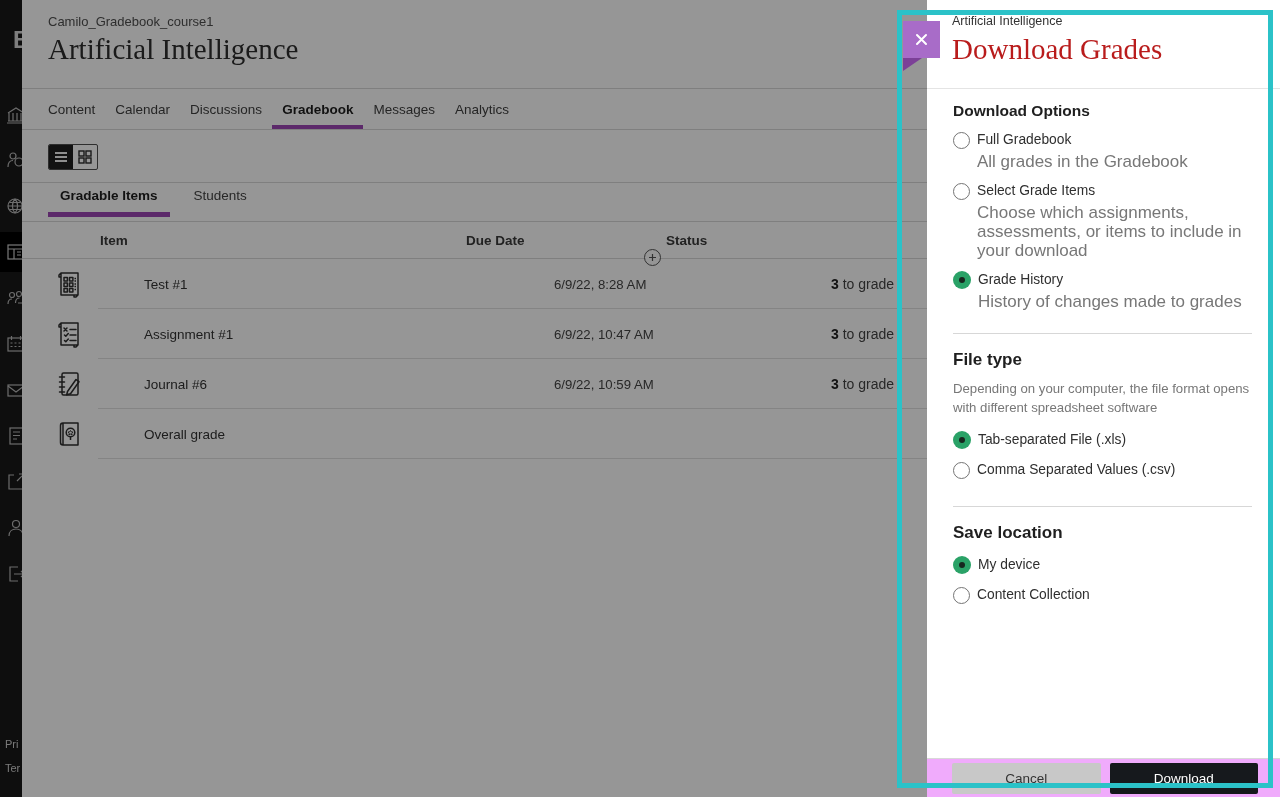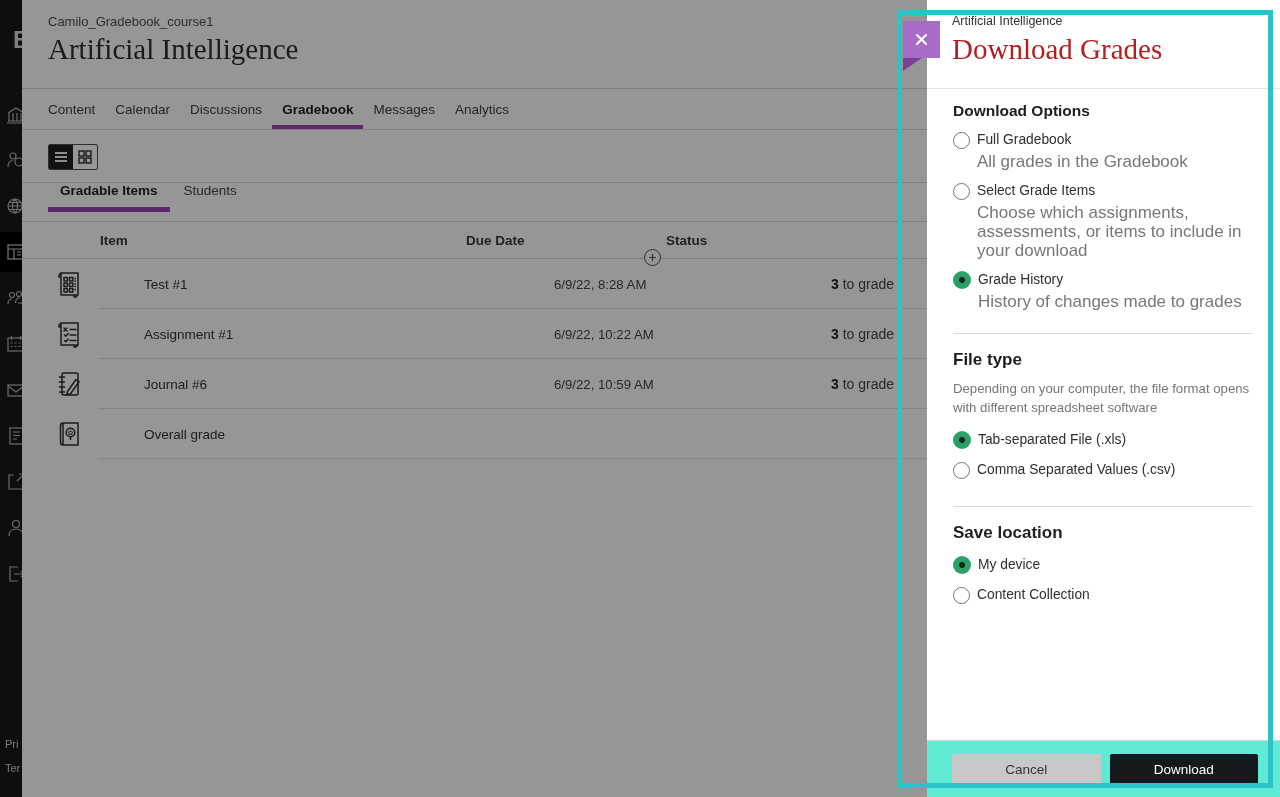--- a/index.html
+++ b/index.html
@@ -24,21 +24,21 @@
   .tab{display:flex;align-items:center;padding:4px 10px 0;font-size:13.5px;color:#3f3f3f;border-bottom:4px solid transparent;box-sizing:border-box;cursor:pointer;}
   .tab.active{font-weight:bold;color:#1e1e1e;border-bottom-color:#9c46b5;}
 
   .toolbar{height:53px;box-sizing:border-box;border-bottom:1px solid #d8d8d8;padding:14px 0 0 26px;}
   .view-toggle{width:50px;height:26px;border:1px solid #4e4e4e;border-radius:2px;display:flex;overflow:hidden;box-sizing:border-box;}
   .vt-btn{flex:1;display:flex;align-items:center;justify-content:center;cursor:pointer;}
   .vt-list{background:#202020;flex-direction:column;gap:2px;}
   .vt-list i{display:block;width:12px;height:2px;background:#f2f2f2;}
   .vt-grid{background:transparent;}
 
-  .subtabs{height:39px;box-sizing:border-box;border-bottom:1px solid #d8d8d8;display:flex;align-items:flex-start;gap:2px;padding-left:26px;}
+  .subtabs{height:39px;box-sizing:border-box;border-bottom:1px solid #d8d8d8;display:flex;align-items:center;gap:12px;padding-left:26px;}
   .subtab{padding:0 12px 9px;font-size:13.5px;color:#444;border-bottom:5px solid transparent;box-sizing:border-box;cursor:pointer;}
   .subtab.active{font-weight:bold;color:#1f1f1f;border-bottom-color:#9c46b5;}
 
   .thead{height:36px;display:grid;grid-template-columns:78px 366px 200px 1fr;align-items:center;
          border-bottom:1px solid #d8d8d8;font-size:13.5px;font-weight:600;color:#3a3a3a;position:relative;}
   .add-col{position:absolute;left:622px;bottom:-8px;width:15px;height:15px;border:1px solid #555;border-radius:50%;
            background:#fdfdfd;display:flex;align-items:center;justify-content:center;cursor:pointer;}
   .trow{height:50px;display:grid;grid-template-columns:78px 366px 200px 1fr;align-items:center;position:relative;cursor:pointer;gap:44px;}
   .trow::after{content:"";position:absolute;left:76px;right:0;bottom:0;border-top:1px solid #e0e0e0;}
   .row-icon{margin-left:31px;width:32px;height:32px;}
@@ -59,22 +59,22 @@
   .h-options{font-size:15.5px;font-weight:600;color:#1f1f1f;}
   .h-group{font-size:17px;font-weight:bold;color:#1f1f1f;margin-top:13px;}
   .opt{display:flex;gap:7px;margin-top:10px;align-items:flex-start;cursor:pointer;}
   .radio{width:15px;height:15px;border-radius:50%;border:1.5px solid #757575;background:#fff;flex:none;margin-top:2px;box-sizing:content-box;}
   .radio.sel{border:none;width:18px;height:18px;background:#2aa267;position:relative;margin-top:1px;}
   .radio.sel::after{content:"";position:absolute;left:6px;top:6px;width:6px;height:6px;border-radius:50%;background:#17271f;}
   .opt-label{font-size:13.8px;color:#2f2f2f;line-height:20px;}
   .opt-desc{font-size:17px;color:#777;line-height:19px;margin-top:2px;max-width:280px;}
   .group-desc{font-size:13.2px;color:#777;line-height:19px;margin-top:9px;max-width:300px;}
   .pdiv{border:none;border-top:1px solid #d7d7d7;margin:22px 0 0 0;}
-  .panel-footer{position:absolute;left:0;right:0;bottom:0;height:57px;box-sizing:border-box;border-top:1px solid #d8d8d8;
-                display:flex;align-items:center;gap:9px;padding:0 22px 0 25px;background:#5eead4;}
+  .panel-footer{position:absolute;left:0;right:0;bottom:0;height:39px;box-sizing:border-box;border-top:1px solid #d8d8d8;
+                display:flex;align-items:center;gap:9px;padding:0 22px 0 25px;background:#f0abfc;}
   .btn{flex:1;height:31px;border:none;border-radius:2px;font-size:13.5px;font-family:"Liberation Sans",sans-serif;cursor:pointer;}
   .btn-cancel{background:#c8c8c8;color:#333;}
   .btn-download{background:#16191d;color:#fff;}
 
   
   .close-tab{position:absolute;left:903px;top:21px;width:37px;height:37px;background:#a86cc8;z-index:80;
              display:flex;align-items:center;justify-content:center;cursor:pointer;}
   .close-tail{position:absolute;left:903px;top:58px;width:0;height:0;border-top:13px solid #7c4097;border-right:19px solid transparent;z-index:80;}
   .frame{position:absolute;left:897px;top:10px;width:376px;height:778px;box-sizing:border-box;
          border:5px solid #2bc2c8;z-index:70;pointer-events:none;}
@@ -229,21 +229,21 @@
     </div>
 
     <div class="trow">
       <span class="row-icon">
         <svg width="32" height="32" viewBox="0 0 32 32" fill="none" stroke="#2f2f2f" stroke-width="1.5" stroke-linejoin="round" stroke-linecap="round">
             <path d="M8 5 h17 v22 h-17 z M8 5 l-2 2 v2 h2 M25 27 l-2 2 h-2 v-2"></path>
             <path d="M11 10 l3 3 M14 10 l-3 3 M17 11.5 h6 M11.5 17 l1.3 1.3 l2.5-2.8 M17 17 h6 M11.5 22.5 l1.3 1.3 l2.5-2.8 M17 22.5 h6"></path>
           </svg>
       </span>
       <span class="cell-item">Assignment #1</span>
-      <span class="cell-due">6/9/22, 10:22 AM</span>
+      <span class="cell-due">6/9/22, 10:47 AM</span>
       <span class="cell-status"><b>3</b><span> to grade</span></span>
     </div>
 
     <div class="trow">
       <span class="row-icon">
         <svg width="32" height="32" viewBox="0 0 32 32" fill="none" stroke="#2f2f2f" stroke-width="1.5" stroke-linejoin="round" stroke-linecap="round">
             <rect x="9" y="5" width="16" height="22" rx="1.5"></rect>
             <path d="M6.5 9 h5 M6.5 14 h5 M6.5 19 h5 M6.5 24 h5"></path>
             <path d="M14.5 23.5 L23 11.5 l3 2.2 L17.5 25.7 l-3.8 1 z"></path>
           </svg>

